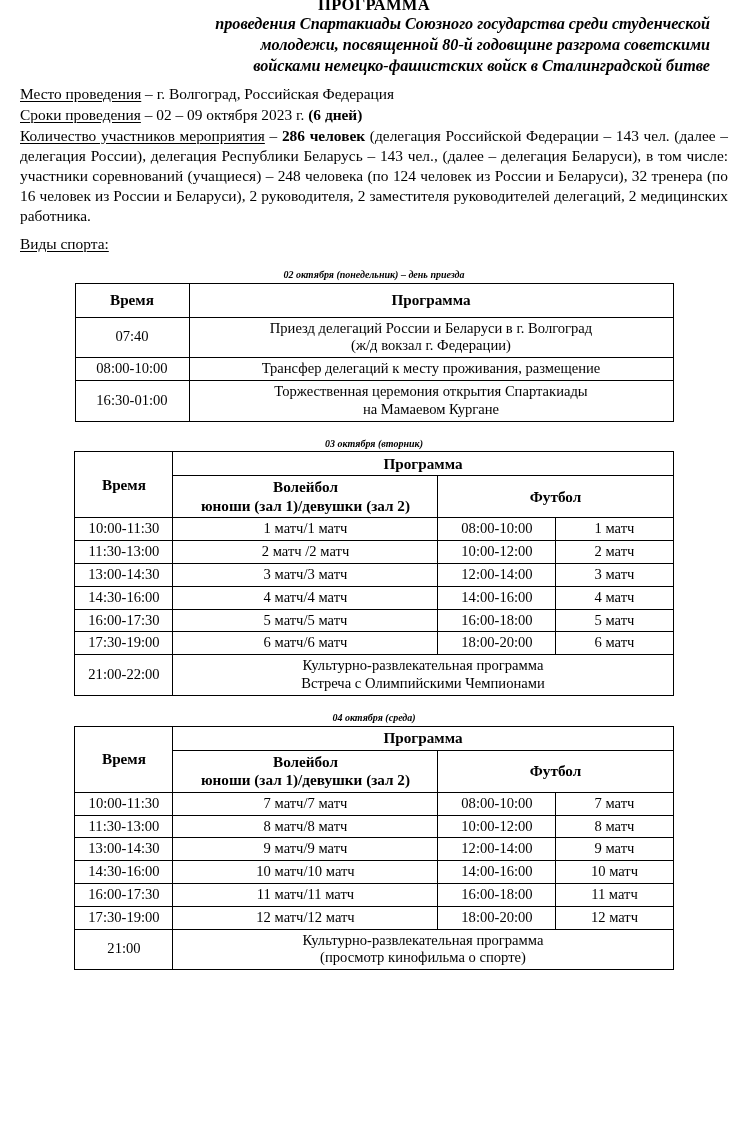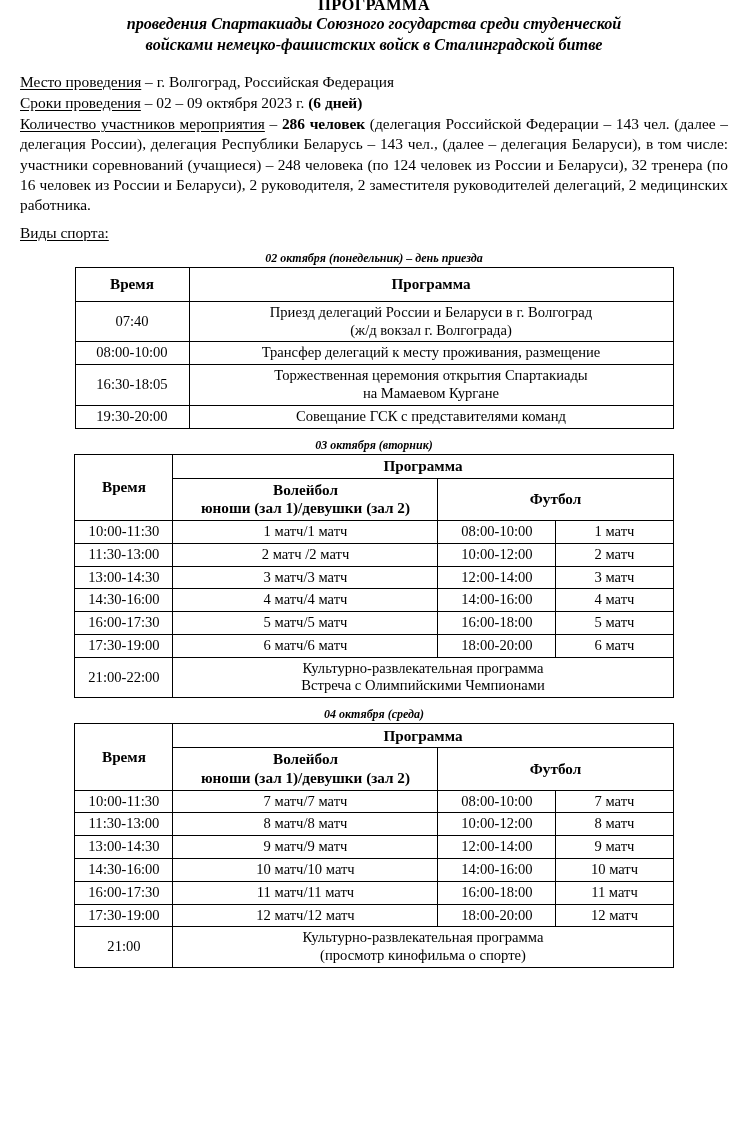--- a/index.html
+++ b/index.html
@@ -27,26 +27,26 @@
   
   .doc-title {
     text-align: center;
     font-weight: bold;
     font-size: 16.5px;
     letter-spacing: .3px;
     margin: -4px 0 0 0;
     line-height: 1.05;
   }
   .doc-subtitle {
-    text-align: center;
+    text-align: right;
     font-weight: bold;
     font-style: italic;
     font-size: 16.2px;
     line-height: 1.30;
-    margin: 1px 18px 16px 18px;
+    margin: 1px 18px 6px 18px;
   }
 
   
   .info-block { margin-top: 5px; }
   .info-line {
     margin: 0 0 1px 0;
     line-height: 1.30;
     font-size: 15.4px;
   }
   .u { text-decoration: underline; text-underline-offset: 1.5px; }
@@ -78,22 +78,22 @@
     padding-left: 6px;
     margin-bottom: 0;
   }
   ol.sports li::marker { font-size: 15.4px; }
 
   
   .day-heading {
     text-align: center;
     font-weight: bold;
     font-style: italic;
-    font-size: 12px;
-    margin: 9px 0 2px 0;
+    font-size: 10px;
+    margin: 16px 0 2px 0;
   }
 
   
   table.sched {
     border-collapse: collapse;
     margin: 0 auto;
     width: 598px;
     table-layout: fixed;
   }
   table.sched td, table.sched th {
@@ -129,20 +129,21 @@
   .row-tall { height: 36px; margin-top: 40px; }
 </style>
 </head>
 <body>
 
 <div class="page">
 
   <div class="doc-title">ПРОГРАММА</div>
   <div class="doc-subtitle">
     <div>проведения Спартакиады Союзного государства среди студенческой</div>
+    <div>молодежи, посвященной 80-й годовщине разгрома советскими</div>
     <div>войсками немецко-фашистских войск в Сталинградской битве</div>
   </div>
 
   <div class="info-block">
     <p class="info-line"><span class="u">Место проведения</span><span> – г. Волгоград, Российская Федерация</span></p>
 
     <p class="info-line"><span class="u">Сроки проведения</span><span> – 02 – 09 октября 2023 г. </span><span class="b">(6 дней)</span></p>
 
     <p class="para-justify"><span class="u">Количество участников мероприятия</span><span> – </span><span class="b">286 человек</span><span> (делегация Российской Федерации – 143 чел. (далее – делегация России), делегация Республики Беларусь – 143 чел., (далее – делегация Беларуси), в том числе: участники соревнований (учащиеся) – 248 человека (по 124 человек из России и Беларуси), 32 тренера (по 16 человек из России и Беларуси), 2 руководителя, 2 заместителя руководителей делегаций, 2 медицинских работника.</span></p>
   </div>
@@ -157,37 +158,33 @@
       </colgroup>
     <tbody>
       <tr>
         <th class="time" style="height:34px">Время</th>
         <th>Программа</th>
       </tr>
       <tr>
         <td class="time">07:40</td>
         <td class="cell-2line">
           <div>Приезд делегаций России и Беларуси в г. Волгоград</div>
-          <div>(ж/д вокзал г. Волгограда)</div>
+          <div>(ж/д вокзал г. Федерации)</div>
         </td>
       </tr>
       <tr>
         <td class="time">08:00-10:00</td>
         <td>Трансфер делегаций к месту проживания, размещение</td>
       </tr>
       <tr>
-        <td class="time">16:30-18:05</td>
+        <td class="time">16:30-01:00</td>
         <td class="cell-2line">
           <div>Торжественная церемония открытия Спартакиады</div>
           <div>на Мамаевом Кургане</div>
         </td>
-      </tr>
-      <tr>
-        <td class="time">19:30-20:00</td>
-        <td>Совещание ГСК с представителями команд</td>
       </tr>
     </tbody>
   </table>
 
   <div class="day-heading">03 октября (вторник)</div>
   <table class="sched t2">
     <colgroup>
         <col class="c1">
         <col class="c2">
         <col class="c3">

